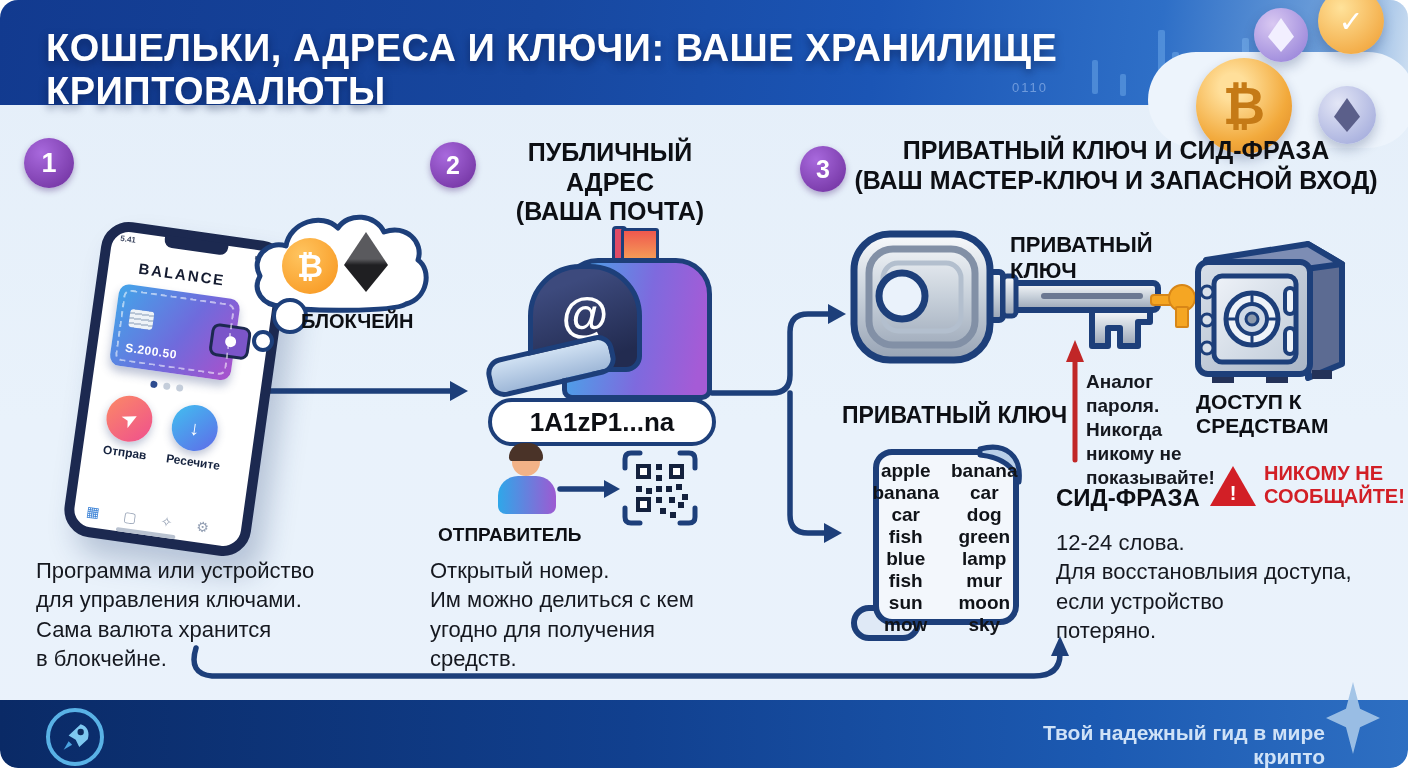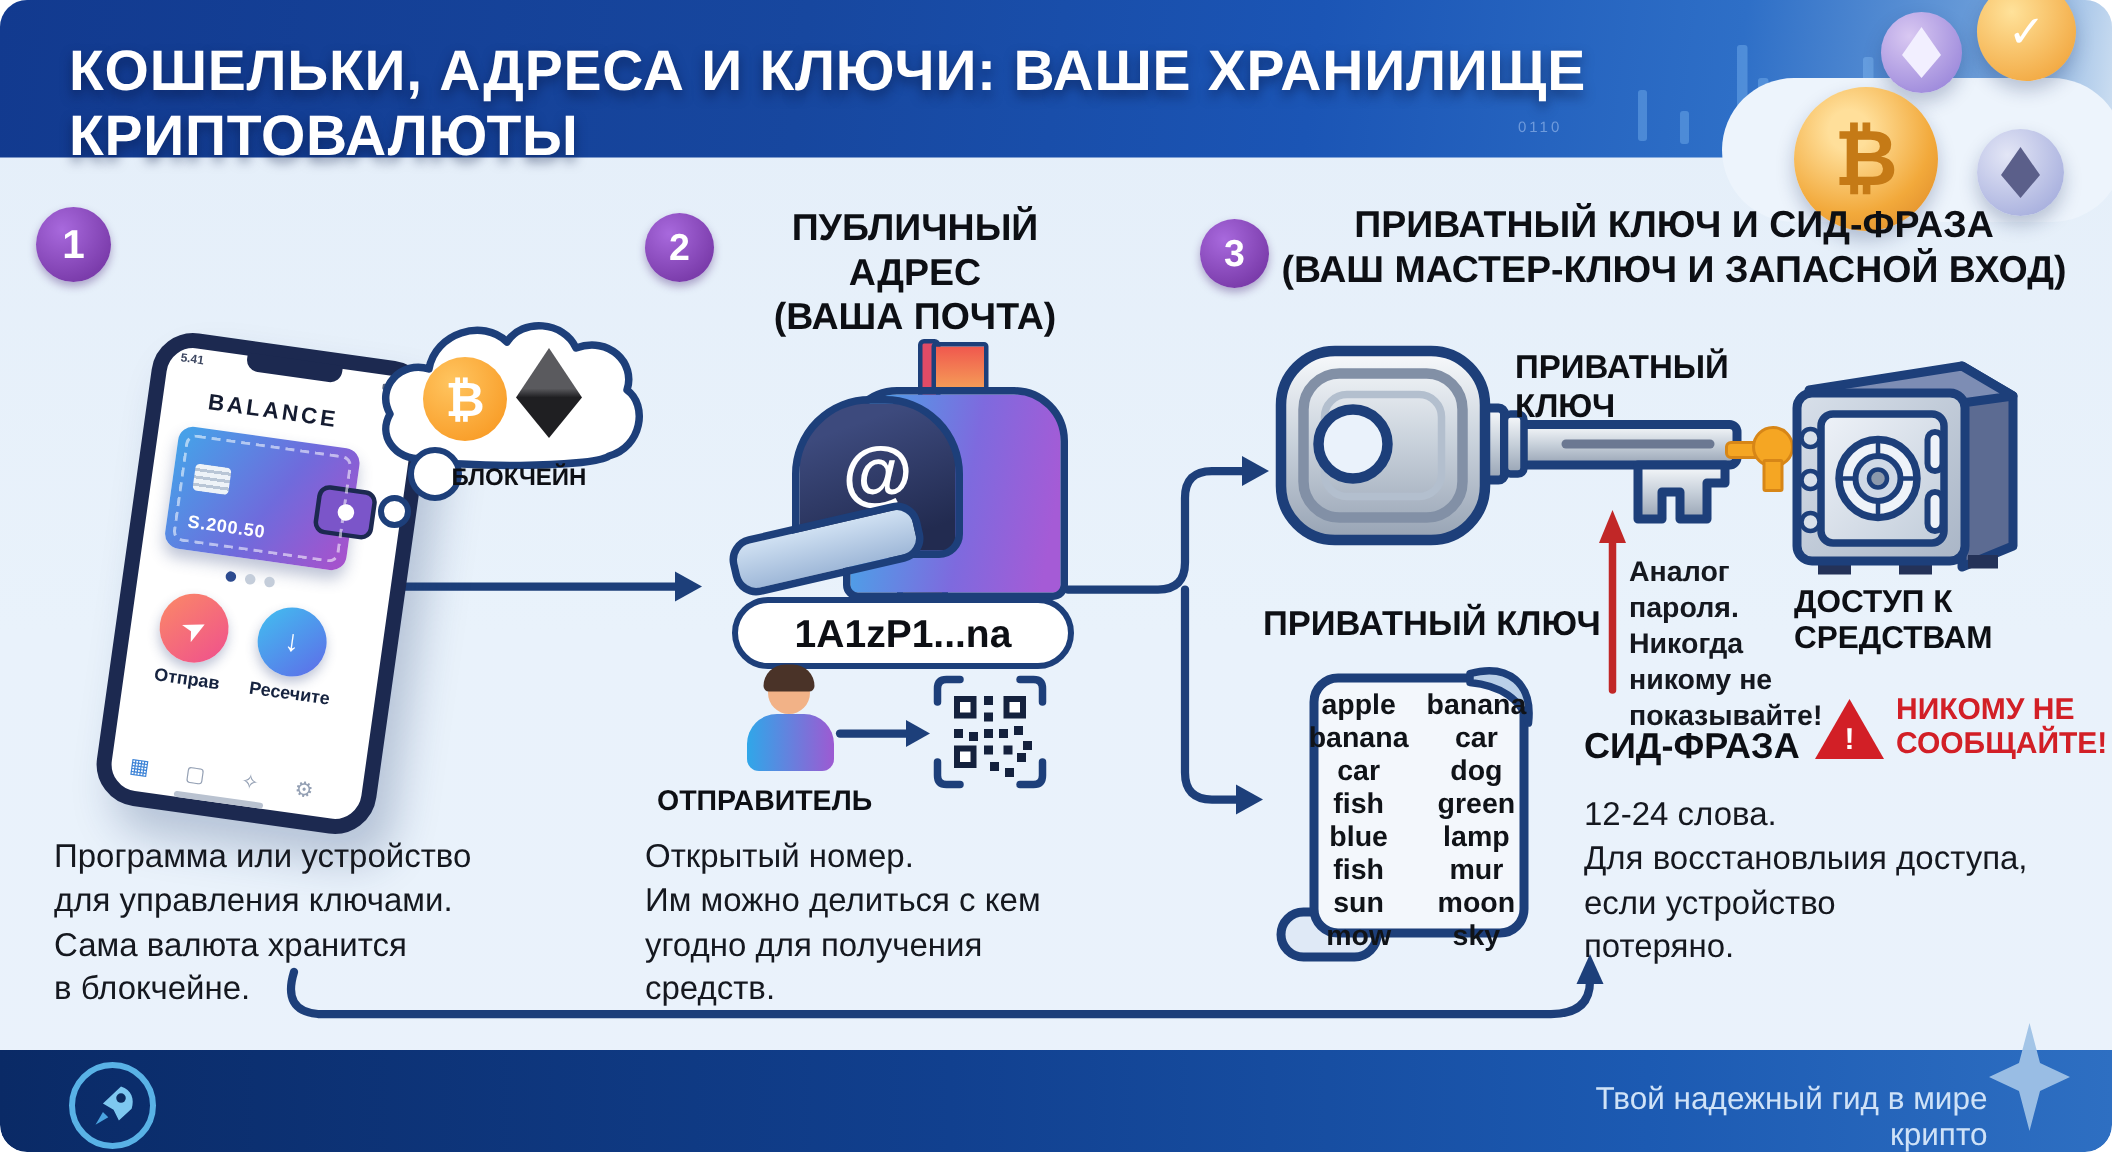--- a/index.html
+++ b/index.html
@@ -9,21 +9,21 @@
         background:linear-gradient(180deg,#e4eef9 0%,#e9f2fb 55%,#eaf2fb 100%);}
   .abs{position:absolute;}
   .pre{white-space:pre-line;}
   .ctr{}
   
   #header{position:absolute;top:0;left:0;right:0;height:105px;
           background:linear-gradient(97deg,#123a8f 0%,#17479f 38%,#1b55b5 62%,#2e6fc7 82%,#6fa0da 94%,#cfe0f2 100%);}
   #header-title{left:46px;top:27px;width:1180px;color:#ffffff;font-size:38px;font-weight:800;
                 letter-spacing:.5px;text-shadow:0 4px 8px rgba(8,22,66,.55);}
   .candle{position:absolute;background:rgba(150,205,255,.32);border-radius:2px;}
-  #binary{left:1012px;top:80px;color:rgba(200,222,255,.45);font-size:10px;letter-spacing:2px;text-align:center;}
+  #binary{left:1012px;top:80px;color:rgba(200,222,255,.45);font-size:13px;letter-spacing:2px;text-align:center;}
   #coin-blob{left:1148px;top:52px;width:268px;height:96px;background:#edf4fc;border-radius:60px;}
   .coin{position:absolute;border-radius:50%;display:flex;align-items:center;justify-content:center;
         box-shadow:0 6px 12px rgba(20,40,90,.25);}
   .diamond{clip-path:polygon(50% 0,100% 55%,50% 100%,0 55%);}
   
   .badge{position:absolute;border-radius:50%;background:radial-gradient(circle at 35% 30%,#a869dd,#7b3cab 75%);
          color:#fff;display:flex;align-items:center;justify-content:center;font-weight:800;
          box-shadow:0 3px 6px rgba(60,20,110,.35);}
   .sec-title{position:absolute;color:#0d0f14;font-weight:800;line-height:1.18;text-align:center;}
   
@@ -51,21 +51,21 @@
   #dots .d.on{background:#2d4b8f;}
   .pbtn{position:absolute;width:48px;text-align:center;}
   .pbtn .c{width:46px;height:46px;border-radius:50%;margin:0 auto;display:flex;align-items:center;
            justify-content:center;color:#fff;font-size:20px;font-weight:700;
            box-shadow:0 4px 8px rgba(40,60,120,.3);}
   .pbtn .l{font-size:12px;font-weight:700;color:#16233f;margin-top:4px;}
   #pnav{left:0;bottom:8px;width:148px;display:flex;justify-content:space-around;align-items:center;}
   #pnav span{font-size:14px;color:#94a0b4;}
   #homebar{left:44px;bottom:0px;width:60px;height:4px;background:#b9c2d0;border-radius:2px;}
   
-  #blockchain-label{left:301px;top:310px;width:130px;font-size:16px;font-weight:800;color:#0d0f14;}
+  #blockchain-label{left:301px;top:310px;width:130px;font-size:20px;font-weight:800;color:#0d0f14;}
   .bubble{position:absolute;background:#fff;border:4px solid #1d3f7a;border-radius:50%;}
   
   #post{left:598px;top:330px;width:26px;height:74px;border:4px solid #1d3f7a;border-radius:3px;
         background:linear-gradient(90deg,#9b8d85,#6f625c);}
   #mail-body{left:562px;top:258px;width:140px;height:132px;border:5px solid #1d3f7a;
         border-radius:36px 36px 10px 10px;
         background:linear-gradient(100deg,#4aa3e8 8%,#7e6ade 55%,#a55bd6 92%);}
   #flag-pole{left:612px;top:226px;width:9px;height:84px;background:#e14b66;border:3px solid #1d3f7a;border-radius:4px;}
   #flag{left:621px;top:228px;width:32px;height:27px;border:3px solid #1d3f7a;border-radius:3px;
         background:linear-gradient(180deg,#f0584e,#f59a57);}
@@ -104,21 +104,21 @@
   #seed-words span{text-align:center;}
   
   .orange{background:#f5a623;border:2px solid #d78617;}
   
   #footer{position:absolute;left:0;right:0;top:700px;height:68px;
         background:linear-gradient(90deg,#0a2a66 0%,#11408f 45%,#1c5ab2 78%,#2e6fc2 100%);
         border-radius:0 0 18px 18px;}
   #logo{left:46px;top:8px;width:50px;height:50px;border:4px solid #59b2e6;border-radius:50%;
         display:flex;align-items:center;justify-content:center;}
   #site{left:112px;top:18px;font-size:25px;font-weight:800;color:#ffffff;letter-spacing:.3px;}
-  #tagline{left:995px;top:21px;width:330px;font-size:21px;font-weight:400;color:#cfe2f7;text-align:right;}
+  #tagline{left:995px;top:21px;width:330px;font-size:21px;font-weight:700;color:#cfe2f7;text-align:right;}
   #sparkle{left:1326px;top:682px;width:54px;height:72px;background:#9fc2e6;opacity:.95;
         clip-path:polygon(50% 0,63% 37%,100% 50%,63% 63%,50% 100%,37% 63%,0 50%,37% 37%);}
   svg{display:block;}
 </style>
 </head>
 <body>
 
 <div id="page">
 <div id="card">
 

